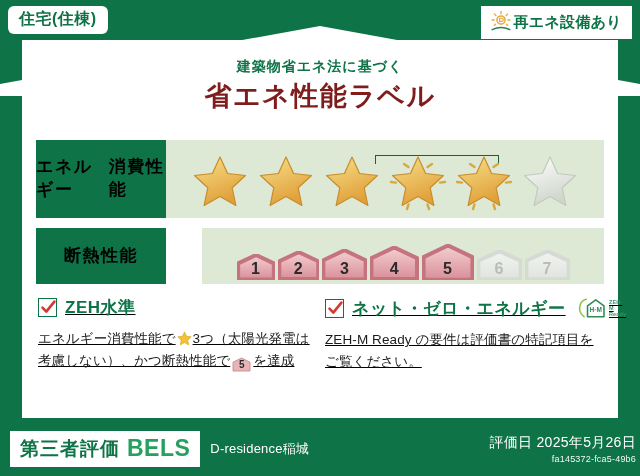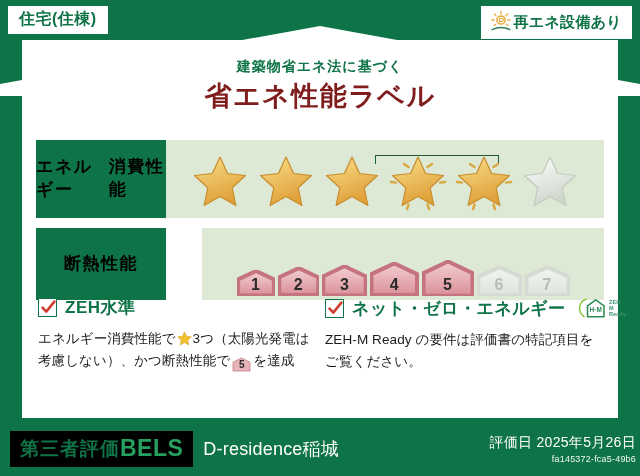--- a/index.html
+++ b/index.html
@@ -22,20 +22,21 @@
     z-index:3;
   }
   .badge-housing{
     position:absolute;left:8px;top:6px;
     background:#ffffff;
     padding:5px 11px 6px 11px;
     font-size:16px;font-weight:bold;color:#0e7346;
     letter-spacing:0.5px;
     line-height:1.05;
     z-index:5;
+    border-radius:6px;
   }
   .badge-renew{
     position:absolute;right:8px;top:6px;
     background:#ffffff;
     padding:4px 10px 5px 8px;
     display:flex;align-items:center;
     z-index:5;
   }
   .badge-renew .rtext{
     font-size:15px;font-weight:bold;color:#0e7346;letter-spacing:0.3px;
@@ -80,21 +81,21 @@
     display:flex;flex-direction:row;align-items:center;justify-content:center;
     font-size:17px;font-weight:bold;letter-spacing:1.5px;line-height:1.35;
   }
   .row-body{
     flex:1;
     background:#dde8d5;
     position:relative;
   }
 
   .row-energy{top:100px;height:78px;}
-  .row-insul{top:188px;height:72px;gap:36px;}
+  .row-insul{top:188px;height:56px;gap:36px;}
 
   
   .stars{
     position:absolute;left:0;right:0;bottom:2px;
     display:flex;align-items:flex-end;justify-content:center;gap:4px;
     padding:0 6px 2px 6px;
   }
   .star-cell{position:relative;width:62px;height:62px;flex:none;}
   .star-cell svg{position:absolute;left:0;top:0;width:62px;height:62px;}
 
@@ -129,21 +130,21 @@
     padding-bottom:3px;
     box-sizing:border-box;
   }
   .house span{position:relative;z-index:2;line-height:1;}
   .house svg{position:absolute;left:0;bottom:0;width:100%;height:100%;z-index:1;}
   .house.off span{color:#b8bdb8;}
 
   
   .zeh-area{
     position:absolute;left:16px;right:16px;top:256px;bottom:6px;
-    display:flex;gap:10px;
+    display:flex;gap:10px;text-decoration:underline;
   }
   .zeh-col{flex:1;min-width:0;}
   .zeh-head{display:flex;align-items:center;gap:8px;}
   .chk{
     width:19px;height:19px;flex:none;
     border:1.6px solid #0e7346;background:#fff;
     position:relative;box-sizing:border-box;
   }
   .chk svg{position:absolute;left:1px;top:0px;width:17px;height:17px;}
   .zeh-title{
@@ -174,29 +175,29 @@
     letter-spacing:0.1px;
   }
 
   
   .footer{
     position:absolute;left:0;right:0;bottom:0;height:54px;
     z-index:4;
     display:flex;align-items:center;
   }
   .bels-box{
-    background:#000000;
+    background:#ffffff;
     margin-left:10px;
     padding:4px 10px 5px 10px;
-    display:flex;align-items:center;
+    display:flex;align-items:center;gap:7px;
   }
   .bels-jp{font-size:19px;font-weight:bold;color:#0e7346;letter-spacing:1px;}
   .bels-en{font-size:23px;font-weight:bold;color:#25a05e;letter-spacing:0.5px;}
   .proj-name{
-    margin-left:10px;color:#ffffff;font-size:18px;letter-spacing:0.2px;
+    margin-left:10px;color:#ffffff;font-size:13px;letter-spacing:0.2px;
   }
   .foot-right{
     margin-left:auto;margin-right:4px;text-align:right;color:#ffffff;
   }
   .foot-date{font-size:14px;letter-spacing:0.3px;}
   .foot-id{font-size:9px;letter-spacing:0.2px;margin-top:2px;opacity:0.95;}
 </style>
 </head>
 <body>
 

